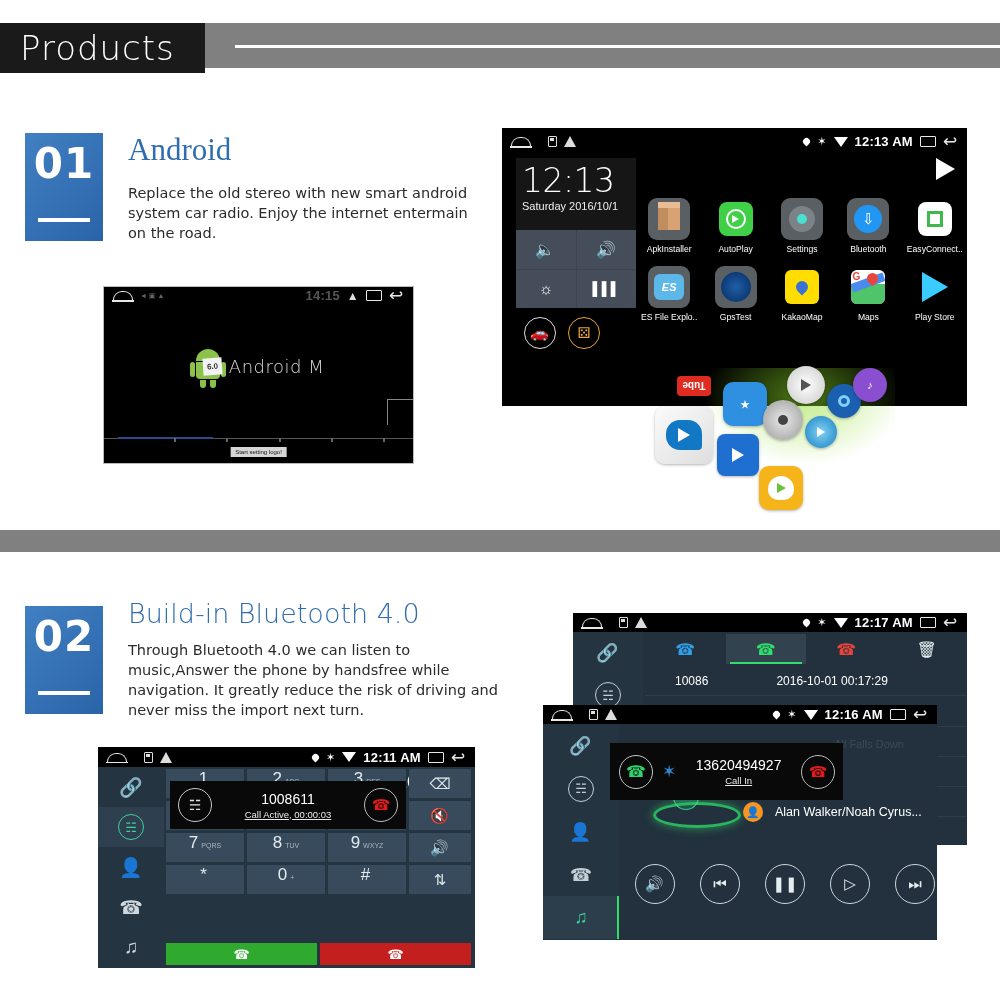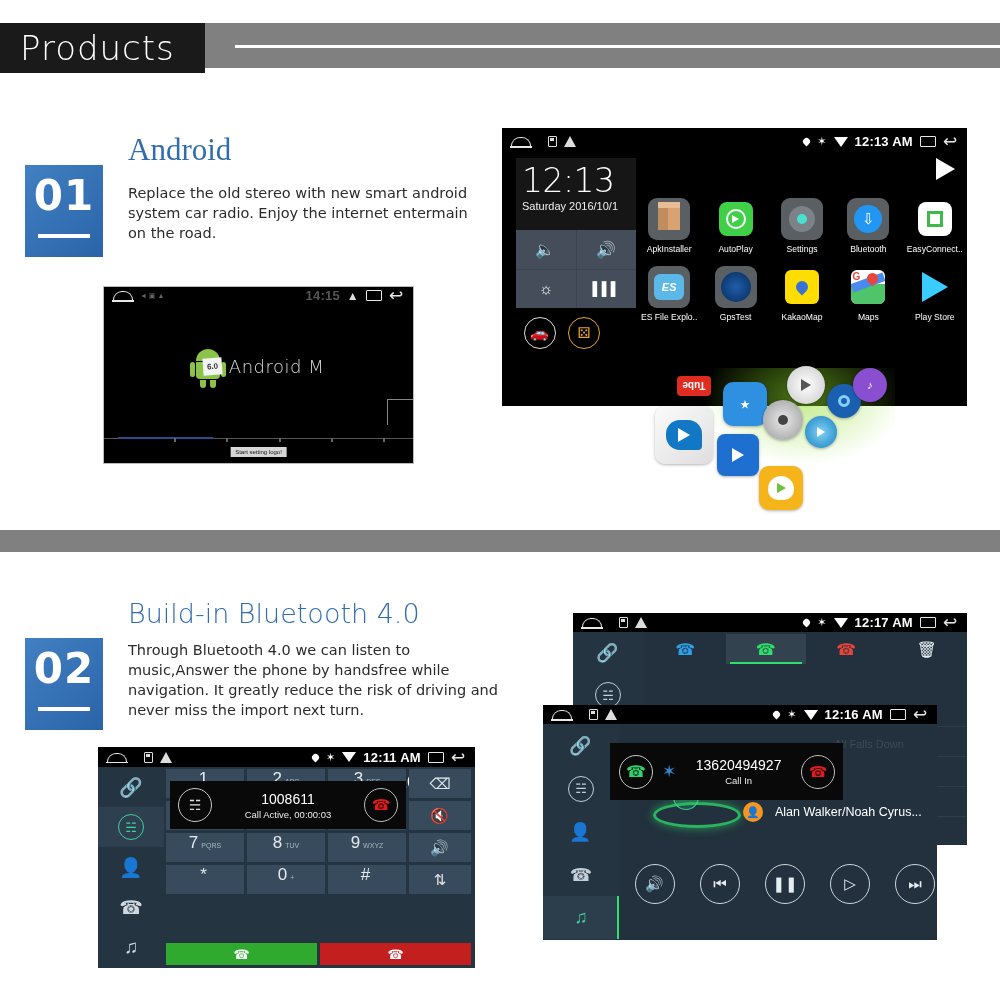--- a/index.html
+++ b/index.html
@@ -10,22 +10,22 @@
   
   .hdr-bar { position:absolute; left:0; top:23px; width:1000px; height:45px; background:#808080; }
   .hdr-rule { position:absolute; left:235px; top:45px; width:765px; height:3px; background:#ffffff; }
   .hdr-black { position:absolute; left:0; top:23px; width:205px; height:50px; background:#1a1a1a; }
   .hdr-title { position:absolute; left:20px; top:28px; font-size:34px; color:#ffffff;
      font-family:"DejaVu Sans", sans-serif; font-weight:300; letter-spacing:1px; }
 
   .mid-bar { position:absolute; left:0; top:530px; width:1000px; height:22px; background:#808080; }
 
   
-  .numbox { position:absolute; width:78px; height:92px; background:#2f6cb0;
-    background:linear-gradient(135deg,#4180c2 0%, #2a64a8 100%);margin-top:32px; }
+  .numbox { position:absolute; width:78px; height:108px; background:#2f6cb0;
+    background:linear-gradient(135deg,#4180c2 0%, #2a64a8 100%); }
   .numbox .num { position:absolute; left:0; top:6px; width:78px; text-align:center;
     font-size:42px; color:#fff; font-family:"DejaVu Sans", sans-serif; font-weight:600; letter-spacing:1px;}
   .numbox .ul { position:absolute; left:13px; bottom:19px; width:52px; height:4px; background:#fff; }
 
   .sec-title { position:absolute; color:#2f6cb0; }
   .s1-title { left:128px; top:132px; font-size:31px; font-family:"Liberation Serif", serif; }
   .s2-title { left:128px; top:598px; font-size:27px; font-family:"DejaVu Sans", sans-serif; font-weight:300; }
   .sec-body { position:absolute; color:#2b2b2b; font-size:14.5px; line-height:20px; font-family:"DejaVu Sans", sans-serif; }
   .s1-body { left:128px; top:183px; width:360px; }
   .s2-body { left:128px; top:640px; width:372px; }
@@ -152,21 +152,21 @@
   .rkey { height:29px; background:#374b5c; margin-bottom:3px; display:flex;
      align-items:center; justify-content:center; color:#dfe6ea; font-size:15px; }
   .dl-callrow { position:absolute; left:68px; top:196px; width:305px; display:flex; gap:3px; }
   .btn-call { flex:1; height:22px; background:#2faa2f; display:flex;align-items:center;justify-content:center;color:#fff;font-size:13px;}
   .btn-end  { flex:1; height:22px; background:#c31f1f; display:flex;align-items:center;justify-content:center;color:#fff;font-size:13px;}
   .overlay { position:absolute; background:#090909; display:flex; align-items:center; }
   #dl-ov { left:170px; top:781px; width:236px; height:48px; }
   .ov-circ { width:34px;height:34px;border-radius:50%;border:1.6px solid #c6c6c6;
      display:flex;align-items:center;justify-content:center;color:#ddd;font-size:14px;margin-left:8px;}
   .ov-mid { flex:1; text-align:center; color:#fff; }
-  .ov-t1 { font-size:14px; } .ov-t2 { font-size:9.5px; margin-top:2px; color:#eaeaea;}
+  .ov-t1 { font-size:14px; } .ov-t2 { font-size:9.5px; margin-top:2px; color:#eaeaea;text-decoration:underline;}
   .ov-end { width:34px;height:34px;border-radius:50%;border:1.6px solid #bbb;
      display:flex;align-items:center;justify-content:center;color:#e01b1b;font-size:15px;margin-right:8px;}
 
   
   #calllog { left:573px; top:613px; width:394px; height:232px; background:#22313d; }
   #calllog .statusbar { height:19px; }
   .cl-side { position:absolute; left:0; top:19px; width:70px; height:213px; background:#253441;
      display:flex; flex-direction:column; align-items:center; }
   .cl-sitem { height:42px; width:70px; display:flex; align-items:center; justify-content:center; color:#c3ced6; font-size:18px;}
   .cl-sitem .ring2 { width:26px;height:26px;border-radius:50%;border:1.5px solid #c3ced6;
@@ -454,20 +454,24 @@
       <div class="cl-tab sel">
           <span style="color:#2ee06a;">☎</span>
         </div>
       <div class="cl-tab">
           <span style="color:#e8443a;">☎</span>
         </div>
       <div class="cl-tab">
           <span style="color:#e6edf1;">🗑</span>
         </div>
     </div>
+    <div class="cl-row">
+      <span class="a">10086</span>
+      <span class="b">2016-10-01 00:17:29</span>
+    </div>
     <div class="cl-rule" style="top:113px;"></div>
     <div class="cl-rule" style="top:143px;"></div>
     <div class="cl-rule" style="top:173px;"></div>
     <div class="cl-rule" style="top:203px;"></div>
   </div>
 
   <div class="screen" id="btmusic">
     <div class="statusbar">
       <div class="sb-left">
         <span class="ic ic-home"></span>

